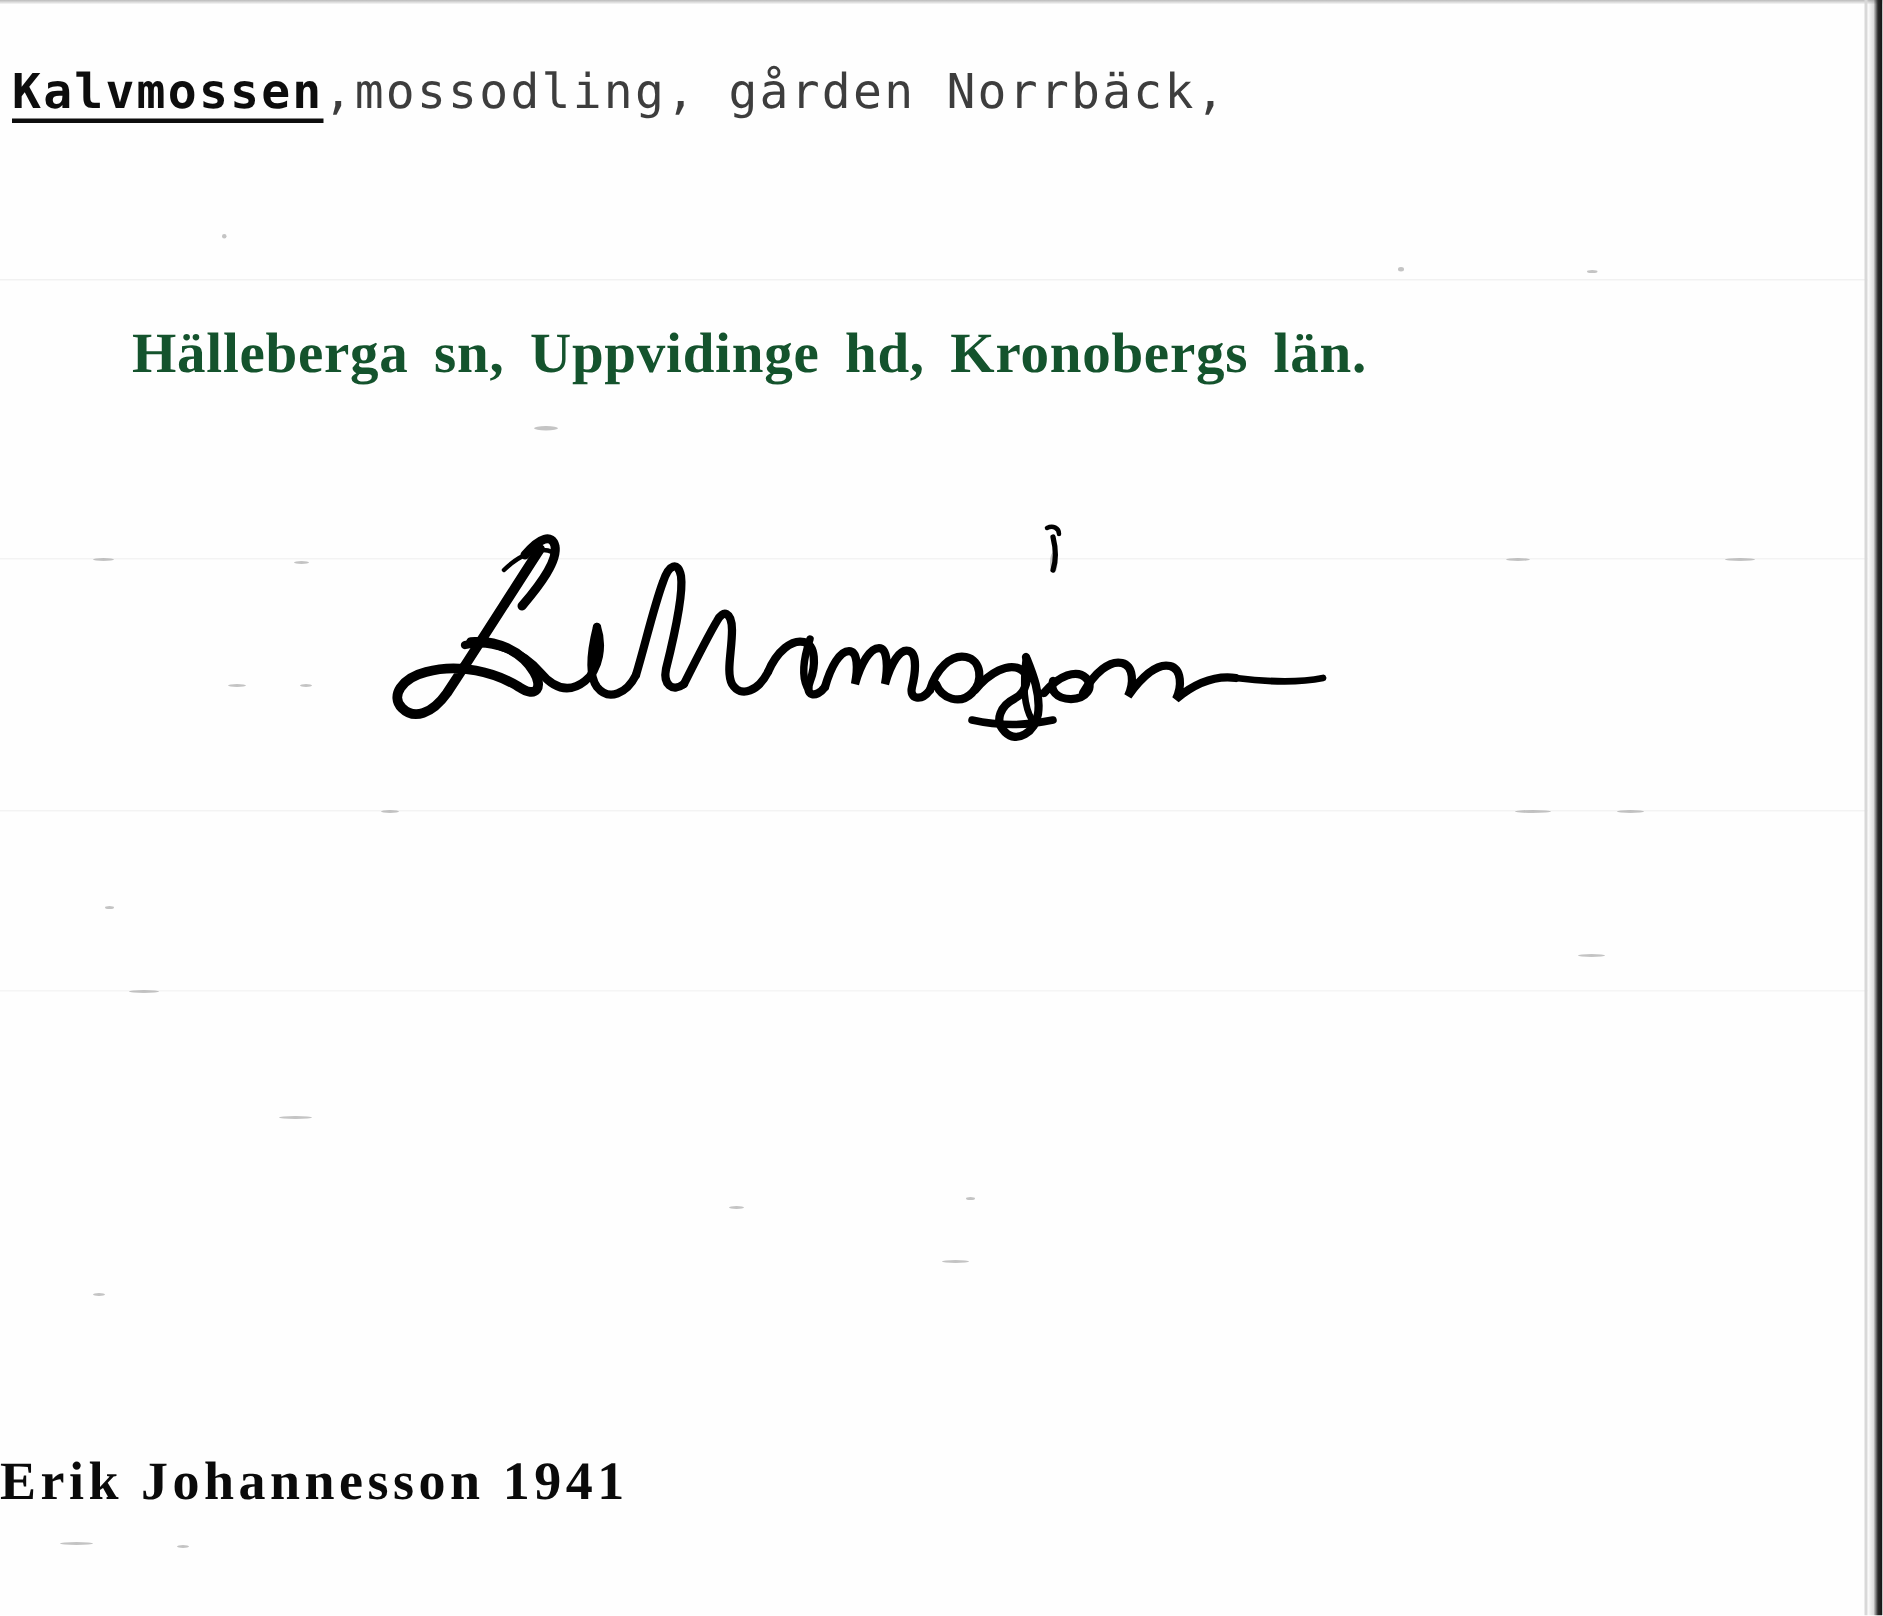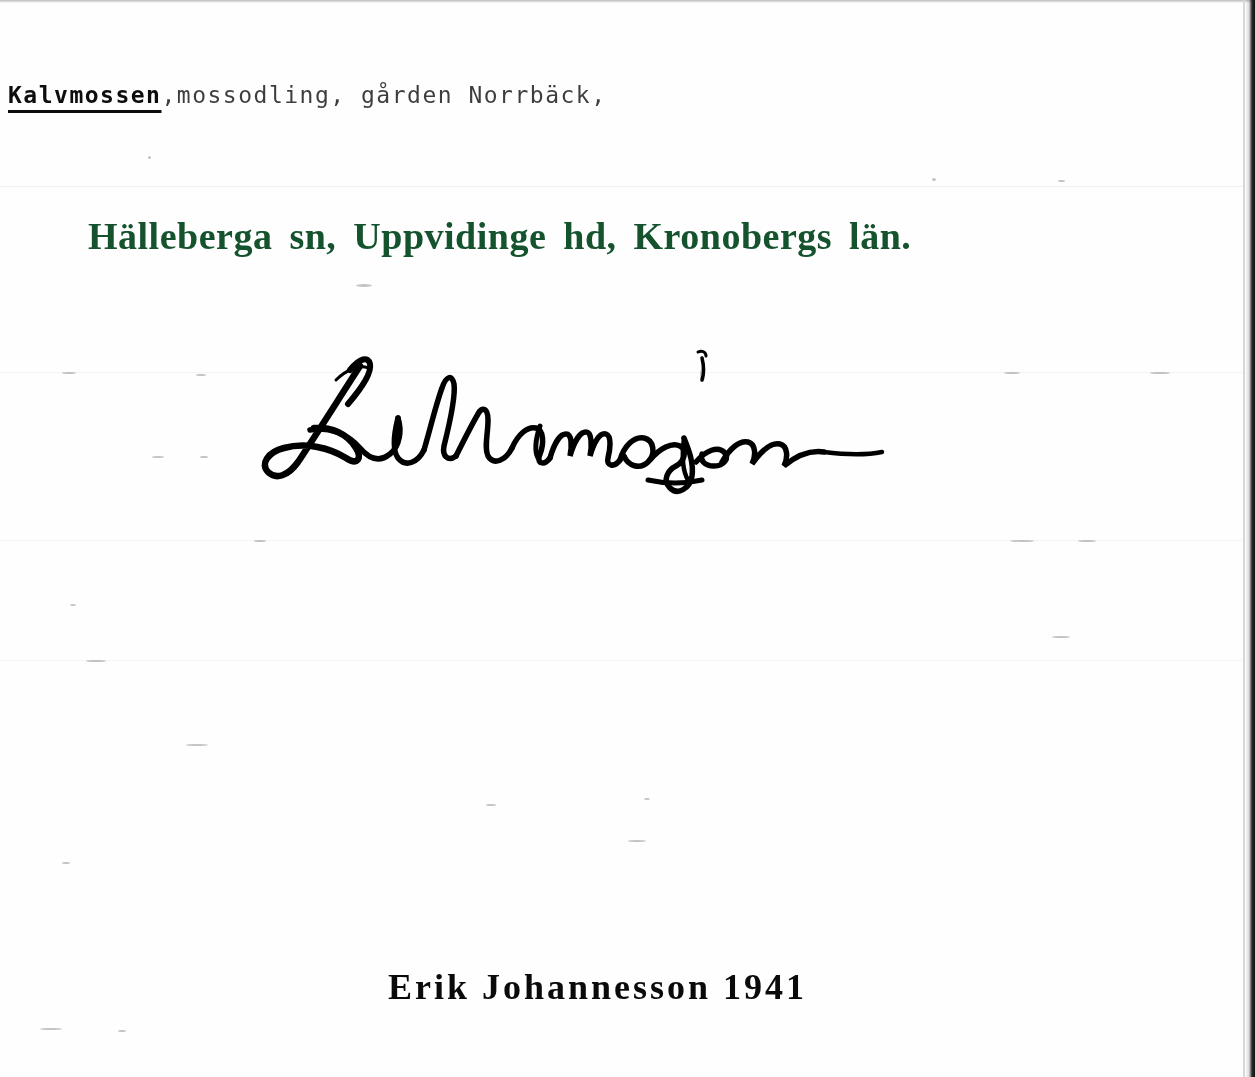--- a/index.html
+++ b/index.html
@@ -65,25 +65,24 @@
     background: linear-gradient(to bottom, rgba(60,60,60,0.35), rgba(255,255,255,0));
   }
 
   
   .typed-line {
     position: absolute;
     left: 8px;
     top: 42px;
     width: 1180px;
     font-family: "DejaVu Sans Mono", monospace;
-    font-size: 23px;
+    font-size: 32px;
     letter-spacing: 1.5px;
     white-space: nowrap;
     color: #0d0d0d;
-    margin-top: 40px;
   }
   .typed-line .place {
     text-decoration: underline;
     text-underline-offset: 7px;
     text-decoration-thickness: 3px;
     font-weight: 700;
   }
   .typed-line .rest {
     font-weight: 400;
     opacity: 0.92;
@@ -126,21 +125,21 @@
     overflow: hidden;
     opacity: 0;
   }
 
   
   .credit {
     position: absolute;
     left: 0;
     top: 966px;
     width: 1195px;
-    text-align: center;
+    text-align: left;
     font-family: "Liberation Serif", serif;
     font-size: 36px;
     font-weight: 700;
     letter-spacing: 3px;
     color: #0a0a0a;
   }
 
   
   .band {
     position: absolute;

